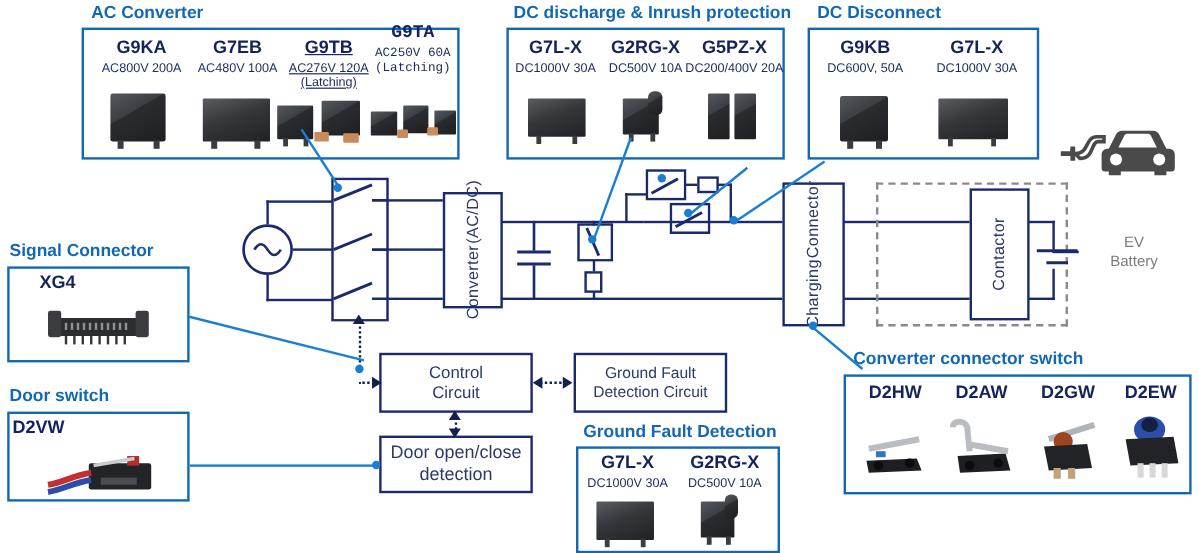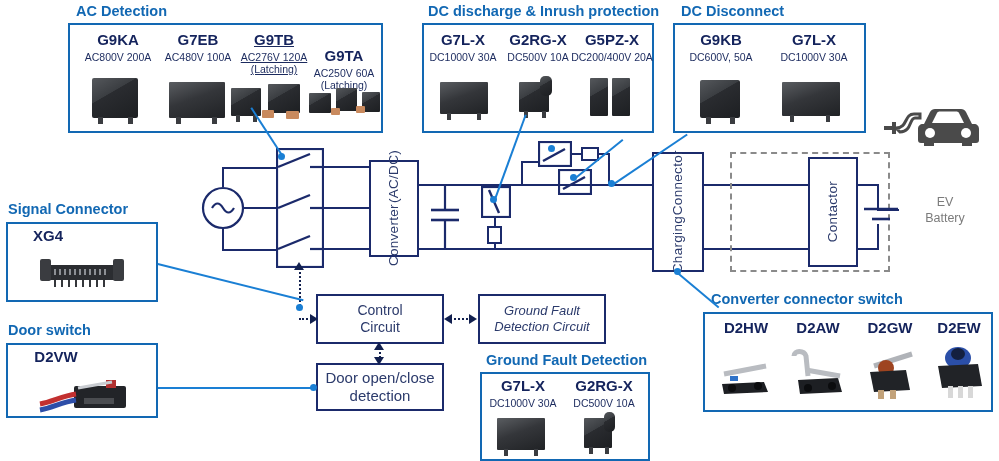--- a/index.html
+++ b/index.html
@@ -28,21 +28,21 @@
       linear-gradient(150deg,#55585c 0%,#3b3e42 38%,#2a2c30 39%,#1d1f22 100%);
       border-radius:1px;}
   .relay.flat{background:linear-gradient(160deg,#5a5d61,#34363a 45%,#202225);}
   .pin{position:absolute;background:#3a3c40;}
   .cu{position:absolute;background:#c98a5e;border-radius:1px;}
   svg{display:block;}
 </style>
 </head>
 <body>
 
-<div class="ptitle" style="left:76px;top:3px;">AC Detection</div>
+<div class="ptitle" style="left:76px;top:3px;">AC Converter</div>
 <div class="panel" style="left:68px;top:23px;width:315px;height:110px;"></div>
 
 <div class="part" style="left:72px;top:32px;width:92px;">
   <div class="pname">G9KA</div>
   <div class="pspec">AC800V 200A</div>
 </div>
 <div class="relay" style="left:92px;top:78px;width:46px;height:40px;border-radius:2px;"></div>
 <div class="pin" style="left:98px;top:117px;width:5px;height:7px;"></div>
 <div class="pin" style="left:128px;top:117px;width:5px;height:7px;"></div>
 
@@ -59,21 +59,21 @@
   <div class="pspec" style="white-space:pre-line;">AC276V 120A
 (Latching)</div>
 </div>
 <div class="relay" style="left:231px;top:88px;width:30px;height:28px;"></div>
 <div class="relay" style="left:268px;top:84px;width:32px;height:29px;"></div>
 <div class="cu" style="left:262px;top:110px;width:12px;height:8px;"></div>
 <div class="cu" style="left:286px;top:111px;width:13px;height:8px;"></div>
 <div class="pin" style="left:236px;top:115px;width:4px;height:7px;"></div>
 <div class="pin" style="left:253px;top:115px;width:4px;height:7px;"></div>
 
-<div class="part" style="left:306px;top:48px;width:76px;">
+<div class="part" style="left:306px;top:20px;width:76px;font-family:Liberation Mono, monospace;">
   <div class="pname">G9TA</div>
   <div class="pspec" style="white-space:pre-line;">AC250V  60A
 (Latching)</div>
 </div>
 <div class="relay" style="left:309px;top:93px;width:22px;height:20px;"></div>
 <div class="relay" style="left:336px;top:88px;width:21px;height:23px;"></div>
 <div class="relay" style="left:362px;top:92px;width:18px;height:20px;"></div>
 <div class="cu" style="left:331px;top:108px;width:9px;height:7px;"></div>
 <div class="cu" style="left:356px;top:106px;width:9px;height:7px;"></div>
 
@@ -249,21 +249,21 @@
 </div>
 
 <div class="blk" style="left:316px;top:294px;width:128px;height:50px;">
   <div>
     <div>Control</div>
     <div>Circuit</div>
   </div>
 </div>
 
 <div class="blk" style="left:478px;top:294px;width:128px;height:50px;">
-  <div style="font-size:13px;font-style:italic;">
+  <div style="font-size:13px;">
     <div>Ground Fault</div>
     <div>Detection Circuit</div>
   </div>
 </div>
 
 <div class="blk" style="left:316px;top:363px;width:128px;height:48px;">
   <div style="font-size:15px;">
     <div>Door open/close</div>
     <div>detection</div>
   </div>
@@ -313,21 +313,21 @@
       <rect x="48" y="25" width="2" height="7"></rect>
         <rect x="55" y="25" width="2" height="7"></rect>
       <rect x="62" y="25" width="2" height="7"></rect>
         <rect x="69" y="25" width="2" height="7"></rect>
     </g>
   </svg>
 </div>
 
 <div class="ptitle" style="left:8px;top:322px;">Door switch</div>
 <div class="panel" style="left:6px;top:343px;width:152px;height:75px;"></div>
-<div class="part" style="left:24px;top:349px;width:64px;">
+<div class="part" style="left:0;top:349px;width:64px;">
   <div class="pname">D2VW</div>
 </div>
 <div style="position:absolute;left:34px;top:372px;width:100px;height:42px;">
   <svg width="100" height="42" viewBox="0 0 100 42">
     <rect x="40" y="14" width="52" height="22" rx="2" fill="#222428"></rect>
     <rect x="72" y="8" width="10" height="8" fill="#b03030"></rect>
     <path d="M44 16 L78 10" stroke="#c9ccd1" stroke-width="3" fill="none"></path>
     <path d="M6 32 C18 30 28 24 42 22" stroke="#c23030" stroke-width="5" fill="none"></path>
     <path d="M6 38 C18 36 28 30 42 28" stroke="#2d4ea8" stroke-width="5" fill="none"></path>
     <rect x="50" y="26" width="30" height="6" fill="#4a4c50"></rect>

